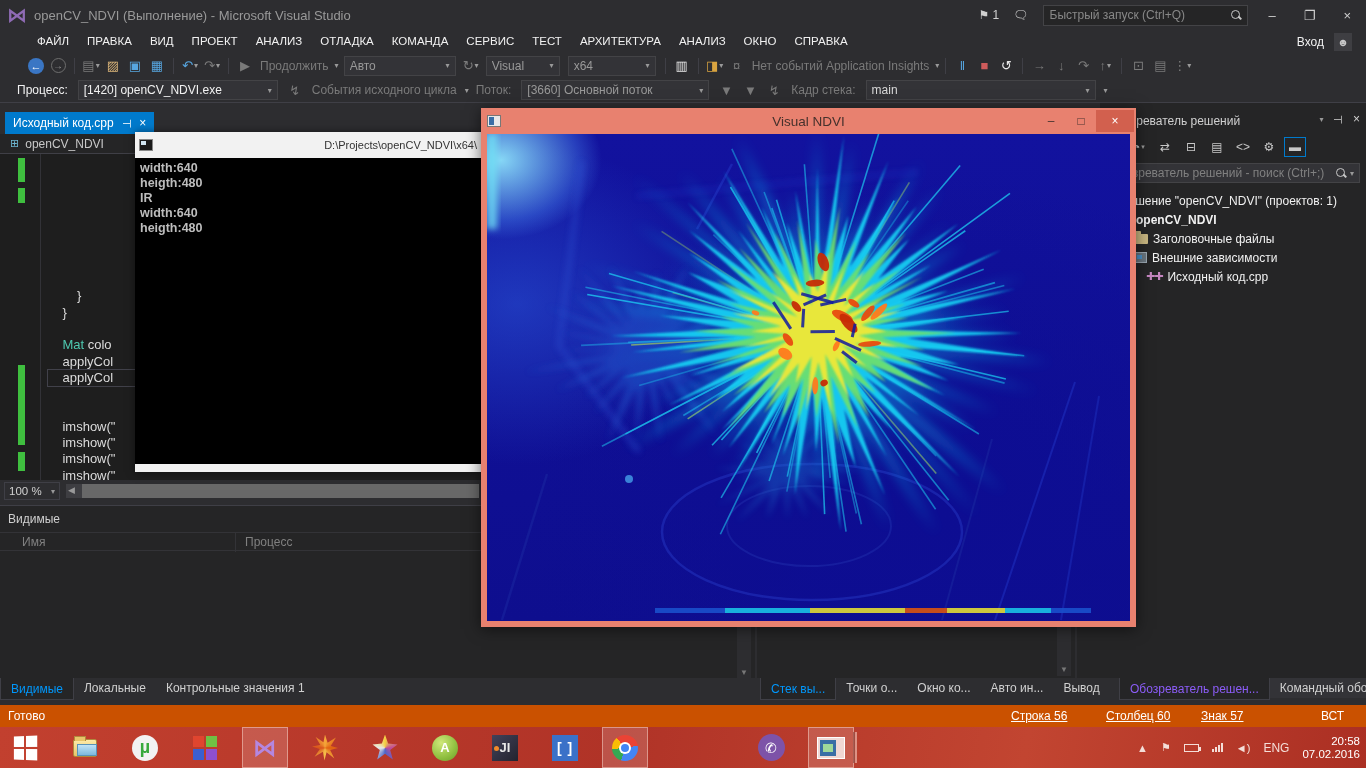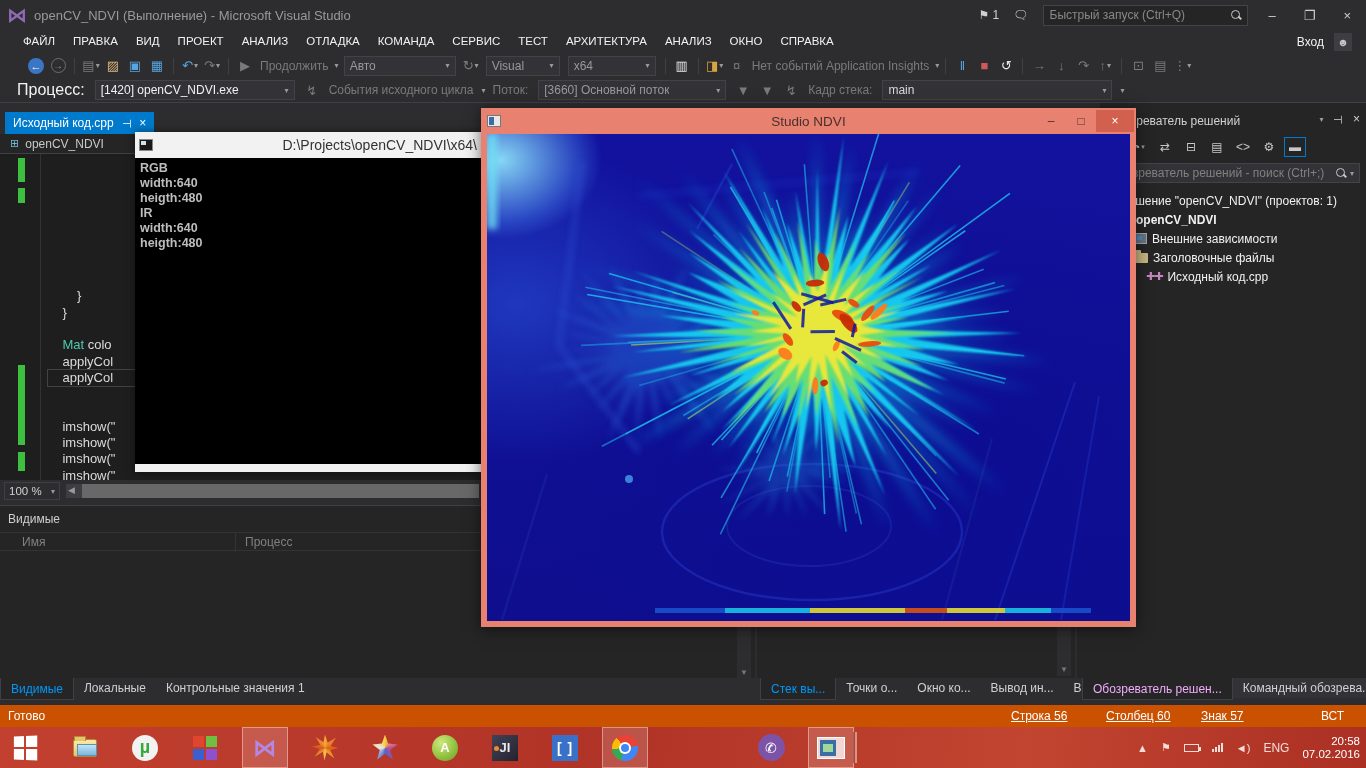--- a/index.html
+++ b/index.html
@@ -9,42 +9,42 @@
 
   
   #titlebar{left:0;top:0;width:1366px;height:30px;background:#2d2d30;display:flex;align-items:center;}
   #vs-logo{width:34px;height:30px;display:flex;align-items:center;justify-content:center;color:#8f6bb5;font-size:20px;font-weight:bold;}
   #title-text{color:#999;font-size:13px;}
   #title-right{position:absolute;right:8px;top:0;height:30px;display:flex;align-items:center;gap:14px;}
   .tbar-glyph{color:#d0d0d0;font-size:12px;}
   #quick-launch{width:205px;height:21px;border:1px solid #434346;background:#252526;color:#888;font-size:12px;display:flex;align-items:center;padding:0 6px;justify-content:space-between;}
   .win-btn{color:#d0d0d0;font-size:13px;padding:0 7px;cursor:default;}
 
-  #menubar{left:0;top:30px;width:1192px;height:23px;background:#2d2d30;display:flex;align-items:flex-start;padding-left:14px;}
+  #menubar{left:0;top:30px;width:1192px;height:23px;background:#2d2d30;display:flex;align-items:flex-start;padding-left:28px;}
   .menu-item{color:#f1f1f1;font-size:11.5px;padding:0 9px;line-height:23px;}
   #menu-right{position:absolute;right:14px;top:30px;height:23px;display:flex;align-items:center;gap:10px;}
   #signin{color:#f1f1f1;font-size:12px;}
   #user-icon{width:18px;height:18px;background:#3e3e42;color:#c8c8c8;font-size:11px;display:flex;align-items:center;justify-content:center;}
 
   .toolbar{left:0;width:1366px;height:25px;background:#2d2d30;display:flex;align-items:center;gap:2px;padding-left:26px;}
   #toolbar-row1{top:53px;}
   #toolbar-row2{top:78px;gap:4px;padding-left:14px;border-bottom:1px solid #3f3f46;}
   .tb-slot{height:22px;min-width:20px;display:flex;align-items:center;justify-content:center;font-size:13px;color:#c8c8c8;padding:0 1px;}
   .tb-sep{width:1px;height:16px;background:#3f3f46;margin:0 4px;}
   .tb-caret{font-size:8px;color:#999;margin-left:1px;}
   .tb-circle-blue{background:#3a76c4;color:#fff;border-radius:50%;width:16px;height:16px;font-size:11px;display:flex;align-items:center;justify-content:center;}
   .tb-circle-gray{border:1px solid #6e6e6e;color:#9a9a9a;border-radius:50%;width:15px;height:15px;font-size:10px;display:flex;align-items:center;justify-content:center;}
   .tb-blue{color:#57a6e0;}
   .tb-dim{color:#7a7a7a;}
   .tb-folder{color:#dcb67a;}
   .tb-orange{color:#d9a440;}
   .tb-red{color:#ce5b5b;}
   .tb-light{color:#e8e8e8;}
   .tb-label{font-size:12px;color:#7a7a7a;padding:0 3px;}
-  .tb-label2{font-size:16px;color:#f1f1f1;padding:0 3px;}
+  .tb-label2{font-size:12px;color:#f1f1f1;padding:0 3px;}
   .combo{height:20px;background:#333337;border:1px solid #434346;color:#999;font-size:12px;display:flex;align-items:center;justify-content:space-between;padding:0 5px;margin:0 3px;}
   .combo .val{overflow:hidden;white-space:nowrap;}
   .combo .car{font-size:8px;color:#999;margin-left:6px;}
   .combo-lit .val{color:#f1f1f1;}
 
   
   #editor-group{left:0;top:103px;width:481px;height:399px;background:#2d2d30;}
   #doc-tab{position:absolute;left:5px;top:9px;height:22px;background:#007acc;color:#fff;display:flex;align-items:center;padding:0 8px;font-size:12px;gap:8px;}
   #doc-tab .pin{display:inline-block;transform:rotate(90deg);font-size:11px;}
   #breadcrumb-row{position:absolute;left:0;top:31px;width:481px;height:20px;background:#252526;border-bottom:1px solid #3f3f46;display:flex;align-items:center;padding-left:10px;gap:6px;color:#c8c8c8;font-size:12px;}
@@ -106,21 +106,21 @@
   .ticon.deps::after{content:"";position:absolute;left:2px;top:2px;width:5px;height:4px;background:#4a90c8;}
   .ticon.resfolder{width:14px;height:10px;background:#c8b681;border-radius:1px;position:relative;}
   .ticon.resfolder::after{content:"";position:absolute;right:1px;bottom:1px;width:5px;height:5px;background:#f0f0f0;border:1px solid #777;}
   .ticon.cpp{color:#c586c0;font-weight:bold;font-size:11px;letter-spacing:-1px;}
 
   
   #console-win{left:135px;top:132px;width:346px;height:340px;z-index:40;box-shadow:0 0 8px rgba(0,0,0,.5);}
   #console-title{height:26px;background:#f2f2f2;display:flex;align-items:center;padding:0 4px;overflow:hidden;}
   #console-ico{width:14px;height:12px;background:#1a1a1a;border:1px solid #888;position:relative;flex:none;margin-right:6px;}
   #console-ico::before{content:"";position:absolute;left:1px;top:1px;width:5px;height:4px;background:#cfe3ef;}
-  #console-title .ct{flex:1;color:#333;font-size:14px;white-space:nowrap;overflow:hidden;text-align:right;}
+  #console-title .ct{flex:1;color:#333;font-size:11px;white-space:nowrap;overflow:hidden;text-align:right;}
   #console-body{height:306px;background:#000;padding:3px 5px;font-family:"DejaVu Sans Mono",monospace;font-size:12.5px;font-weight:bold;color:#bdbdbd;line-height:15px;}
   #console-foot{height:8px;background:#f2f2f2;}
 
   
   #ndvi-win{left:481px;top:108px;width:655px;height:519px;background:#e8816f;z-index:50;box-shadow:0 2px 14px rgba(0,0,0,.55);}
   #ndvi-title{height:26px;display:flex;align-items:center;padding-left:6px;position:relative;}
   #ndvi-ico{width:14px;height:12px;background:#e8e8e8;border:1px solid #777;position:relative;flex:none;}
   #ndvi-ico::before{content:"";position:absolute;left:1px;top:1px;width:5px;height:8px;background:#3a6ea5;}
   #ndvi-title .nt{position:absolute;left:0;right:0;text-align:center;color:#46312c;font-size:13.5px;}
   #ndvi-btns{position:absolute;right:2px;top:2px;display:flex;height:22px;align-items:center;}
@@ -398,25 +398,25 @@
   <div id="right-bottom-panel" class="abs"></div>
   <div id="watch-tabs" class="abs tabs-row" style="top:678px;">
       <span class="btab active">Видимые</span>
       <span class="btab">Локальные</span>
       <span class="btab">Контрольные значения 1</span>
     </div>
   <div id="center-tabs" class="abs tabs-row" style="top:678px;">
       <span class="btab active">Стек вы...</span>
       <span class="btab">Точки о...</span>
       <span class="btab">Окно ко...</span>
-      <span class="btab">Вывод ин...</span>
+      <span class="btab">Авто ин...</span>
       <span class="btab">Вывод</span>
     </div>
   <div id="right-tabs" class="abs tabs-row" style="top:678px;">
-      <span class="btab active" style="color: #f0abfc;">Обозреватель решен...</span>
+      <span class="btab active" style="color: #8b5cf6; margin-left: 37px;">Обозреватель решен...</span>
       <span class="btab boxed">Командный обозрева...</span>
     </div>
 
   <div id="sol-explorer" class="abs">
     <div id="se-header">
       <span class="ttl">Обозреватель решений</span>
       <span class="hicons">
         <span class="tb-caret">▾</span>
         <span class="pin">⊤</span>
         <span>×</span>
@@ -441,56 +441,55 @@
     </div>
     <div id="se-tree">
         <div class="tree-row" style="padding-left:2px;">
           <span class="ticon" style="width:14px;height:12px;background:#6a6a75;"></span>
           <span>Решение "openCV_NDVI"  (проектов: 1)</span>
         </div>
         <div class="tree-row bold" style="padding-left:36px;">
           <span>openCV_NDVI</span>
         </div>
         <div class="tree-row" style="padding-left:34px;">
+          <span class="ticon folder"></span>
+          <span>Заголовочные файлы</span>
+        </div>
+        <div class="tree-row" style="padding-left:34px;">
           <span class="ticon deps"></span>
           <span>Внешние зависимости</span>
-        </div>
-        <div class="tree-row" style="padding-left:34px;">
-          <span class="ticon folder"></span>
-          <span>Заголовочные файлы</span>
         </div>
         <div class="tree-row" style="padding-left:46px;">
           <span class="ticon cpp">✚✚</span>
           <span>Исходный код.cpp</span>
         </div>
       </div>
   </div>
 
   <div id="console-win" class="abs">
     <div id="console-title">
       <span id="console-ico"></span>
       <span class="ct">D:\Projects\openCV_NDVI\x64\</span>
     </div>
     <div id="console-body">
         <div id="console-lines">
-          <div class="console-line">RGB</div>
           <div class="console-line">width:640</div>
           <div class="console-line">heigth:480</div>
           <div class="console-line">IR</div>
           <div class="console-line">width:640</div>
           <div class="console-line">heigth:480</div>
         </div>
       </div>
     <div id="console-foot"></div>
   </div>
 
   <div id="ndvi-win" class="abs">
     <div id="ndvi-title">
       <span id="ndvi-ico"></span>
-      <span class="nt">Studio NDVI</span>
+      <span class="nt">Visual NDVI</span>
       <span id="ndvi-btns">
         <span class="nwin-btn">–</span>
         <span class="nwin-btn">□</span>
         <span class="nwin-btn close">×</span>
       </span>
     </div>
     <div id="ndvi-img">
       <svg id="ndvi-art" width="643" height="487" viewBox="0 0 643 487">
           <defs>
  <filter id="b6" x="-40%" y="-40%" width="180%" height="180%">

